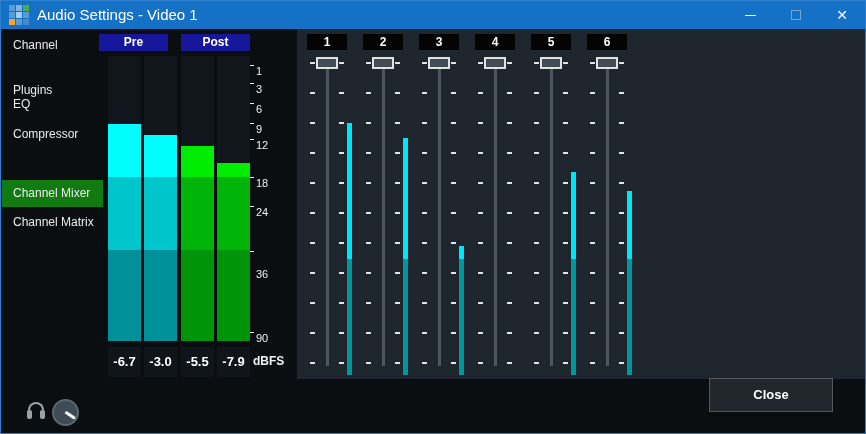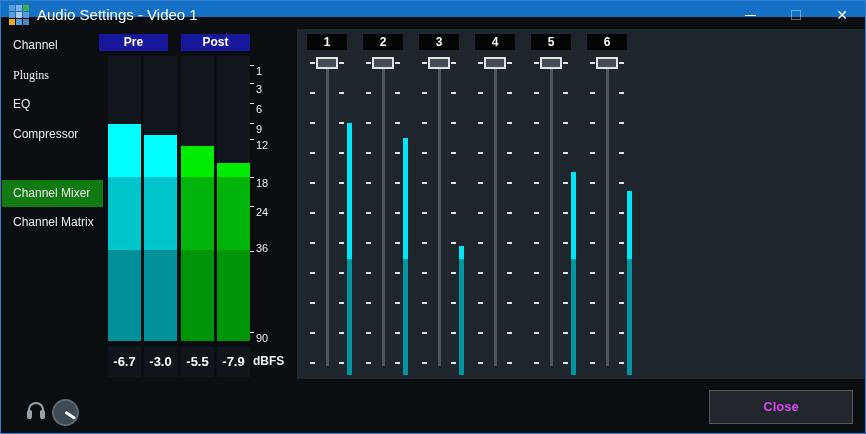--- a/index.html
+++ b/index.html
@@ -2,21 +2,21 @@
 <html><head>
 <meta charset="utf-8">
 <style>
   html,body{margin:0;padding:0;background:#2b2b2b;}
   *{box-sizing:border-box;font-family:"Liberation Sans",sans-serif;}
   #window{
     position:relative;width:866px;height:434px;
     background:#0b0e11;border:1px solid #2e7fd0;overflow:hidden;
   }
   
-  #titlebar{position:absolute;left:0;top:0;width:100%;height:16px;background:#1571c6;padding-left:43px;}
+  #titlebar{position:absolute;left:0;top:0;width:100%;height:28px;background:#1571c6;padding-left:43px;}
   #app-icon{position:absolute;left:8px;top:4px;width:20px;height:20px;display:grid;
     grid-template-columns:repeat(3,6px);grid-template-rows:repeat(3,6px);gap:1px;}
   #app-icon span{width:6px;height:6px;display:block;}
   #window-title{position:absolute;left:36px;top:0;height:28px;line-height:28px;
     color:#fff;font-size:15px;white-space:nowrap;}
   .win-btn{position:absolute;top:0;width:46px;height:28px;display:flex;
     align-items:center;justify-content:center;}
   #btn-min{right:92px;} #btn-max{right:46px;} #btn-close{right:0;}
   .min-glyph{width:11px;height:1px;background:#fff;}
   .max-glyph{width:10px;height:10px;border:1px solid rgba(255,255,255,.38);}
@@ -50,22 +50,22 @@
   
   #headphone-icon{position:absolute;left:26px;top:401px;width:18px;height:18px;}
   #hp-band{position:absolute;left:1px;top:0;width:16px;height:13px;
     border:2.5px solid #98a2aa;border-bottom:none;border-radius:8px 8px 0 0;}
   .hp-pad{position:absolute;top:8px;width:5px;height:9px;background:#98a2aa;border-radius:2px;}
   #hp-pad-l{left:0;} #hp-pad-r{right:0;}
   #monitor-knob{position:absolute;left:51px;top:398px;width:27px;height:27px;border-radius:50%;
     background:#3e4b55;border:2px solid #5a6872;cursor:pointer;}
   #knob-pointer{position:absolute;left:11px;top:10px;width:12px;height:3px;background:#fff;
     border-radius:2px;transform:rotate(33deg);transform-origin:1px 1.5px;}
-  #close-button{position:absolute;left:708px;top:389px;width:144px;height:34px;
-    background:#21272d;border:1px solid #50595f;color:#d946ef;font-size:13px;font-weight:bold;
+  #close-button{position:absolute;left:708px;top:377px;width:124px;height:34px;
+    background:#21272d;border:1px solid #50595f;color:#ffffff;font-size:13px;font-weight:bold;
     text-align:center;line-height:32px;cursor:pointer;}
 </style>
 </head>
 <body>
 
 <div id="window">
 
   <div id="titlebar">
     <div id="app-icon">
         <span style="background: rgb(91, 155, 213);"></span>
@@ -85,21 +85,21 @@
     <div class="win-btn" id="btn-max">
       <div class="max-glyph"></div>
     </div>
     <div class="win-btn" id="btn-close">
       <div class="close-glyph">✕</div>
     </div>
   </div>
 
   <div id="sidebar">
       <div class="side-item" style="top: 3px;">Channel</div>
-      <div class="side-item" style="top: 33px; font-family: Liberation Serif, serif;">Plugins</div>
+      <div class="side-item" style="top: 48px;">Plugins</div>
       <div class="side-item" style="top: 62px;">EQ</div>
       <div class="side-item" style="top: 92px;">Compressor</div>
       <div class="side-item" style="top: 151px; background: rgb(17, 122, 17);">Channel Mixer</div>
       <div class="side-item" style="top: 180px;">Channel Matrix</div>
     </div>
 
   <div id="meter-section">
     <div class="meter-header" id="pre-header">Pre</div>
     <div class="meter-header" id="post-header">Post</div>
     <div id="meter-bars">
@@ -133,21 +133,21 @@
         <div class="scale-label" style="top: 101px;">6</div>
         <div class="scale-tick" style="top: 122px;"></div>
         <div class="scale-label" style="top: 121px;">9</div>
         <div class="scale-tick" style="top: 138px;"></div>
         <div class="scale-label" style="top: 137px;">12</div>
         <div class="scale-tick" style="top: 176px;"></div>
         <div class="scale-label" style="top: 175px;">18</div>
         <div class="scale-tick" style="top: 205px;"></div>
         <div class="scale-label" style="top: 204px;">24</div>
         <div class="scale-tick" style="top: 250px;"></div>
-        <div class="scale-label" style="top: 240px;">36</div>
+        <div class="scale-label" style="top: 266px;">36</div>
         <div class="scale-tick" style="top: 331px;"></div>
         <div class="scale-label" style="top: 330px;">90</div>
       </div>
     <div id="dbfs-label">dBFS</div>
   </div>
 
   <div id="channel-panel">
       <div class="ch-header" style="left: 10px;">1</div>
       <div class="ch-track" style="left: 28.5px;"></div>
       <div class="ch-dash" style="left: 13px; top: 33px;"></div>

